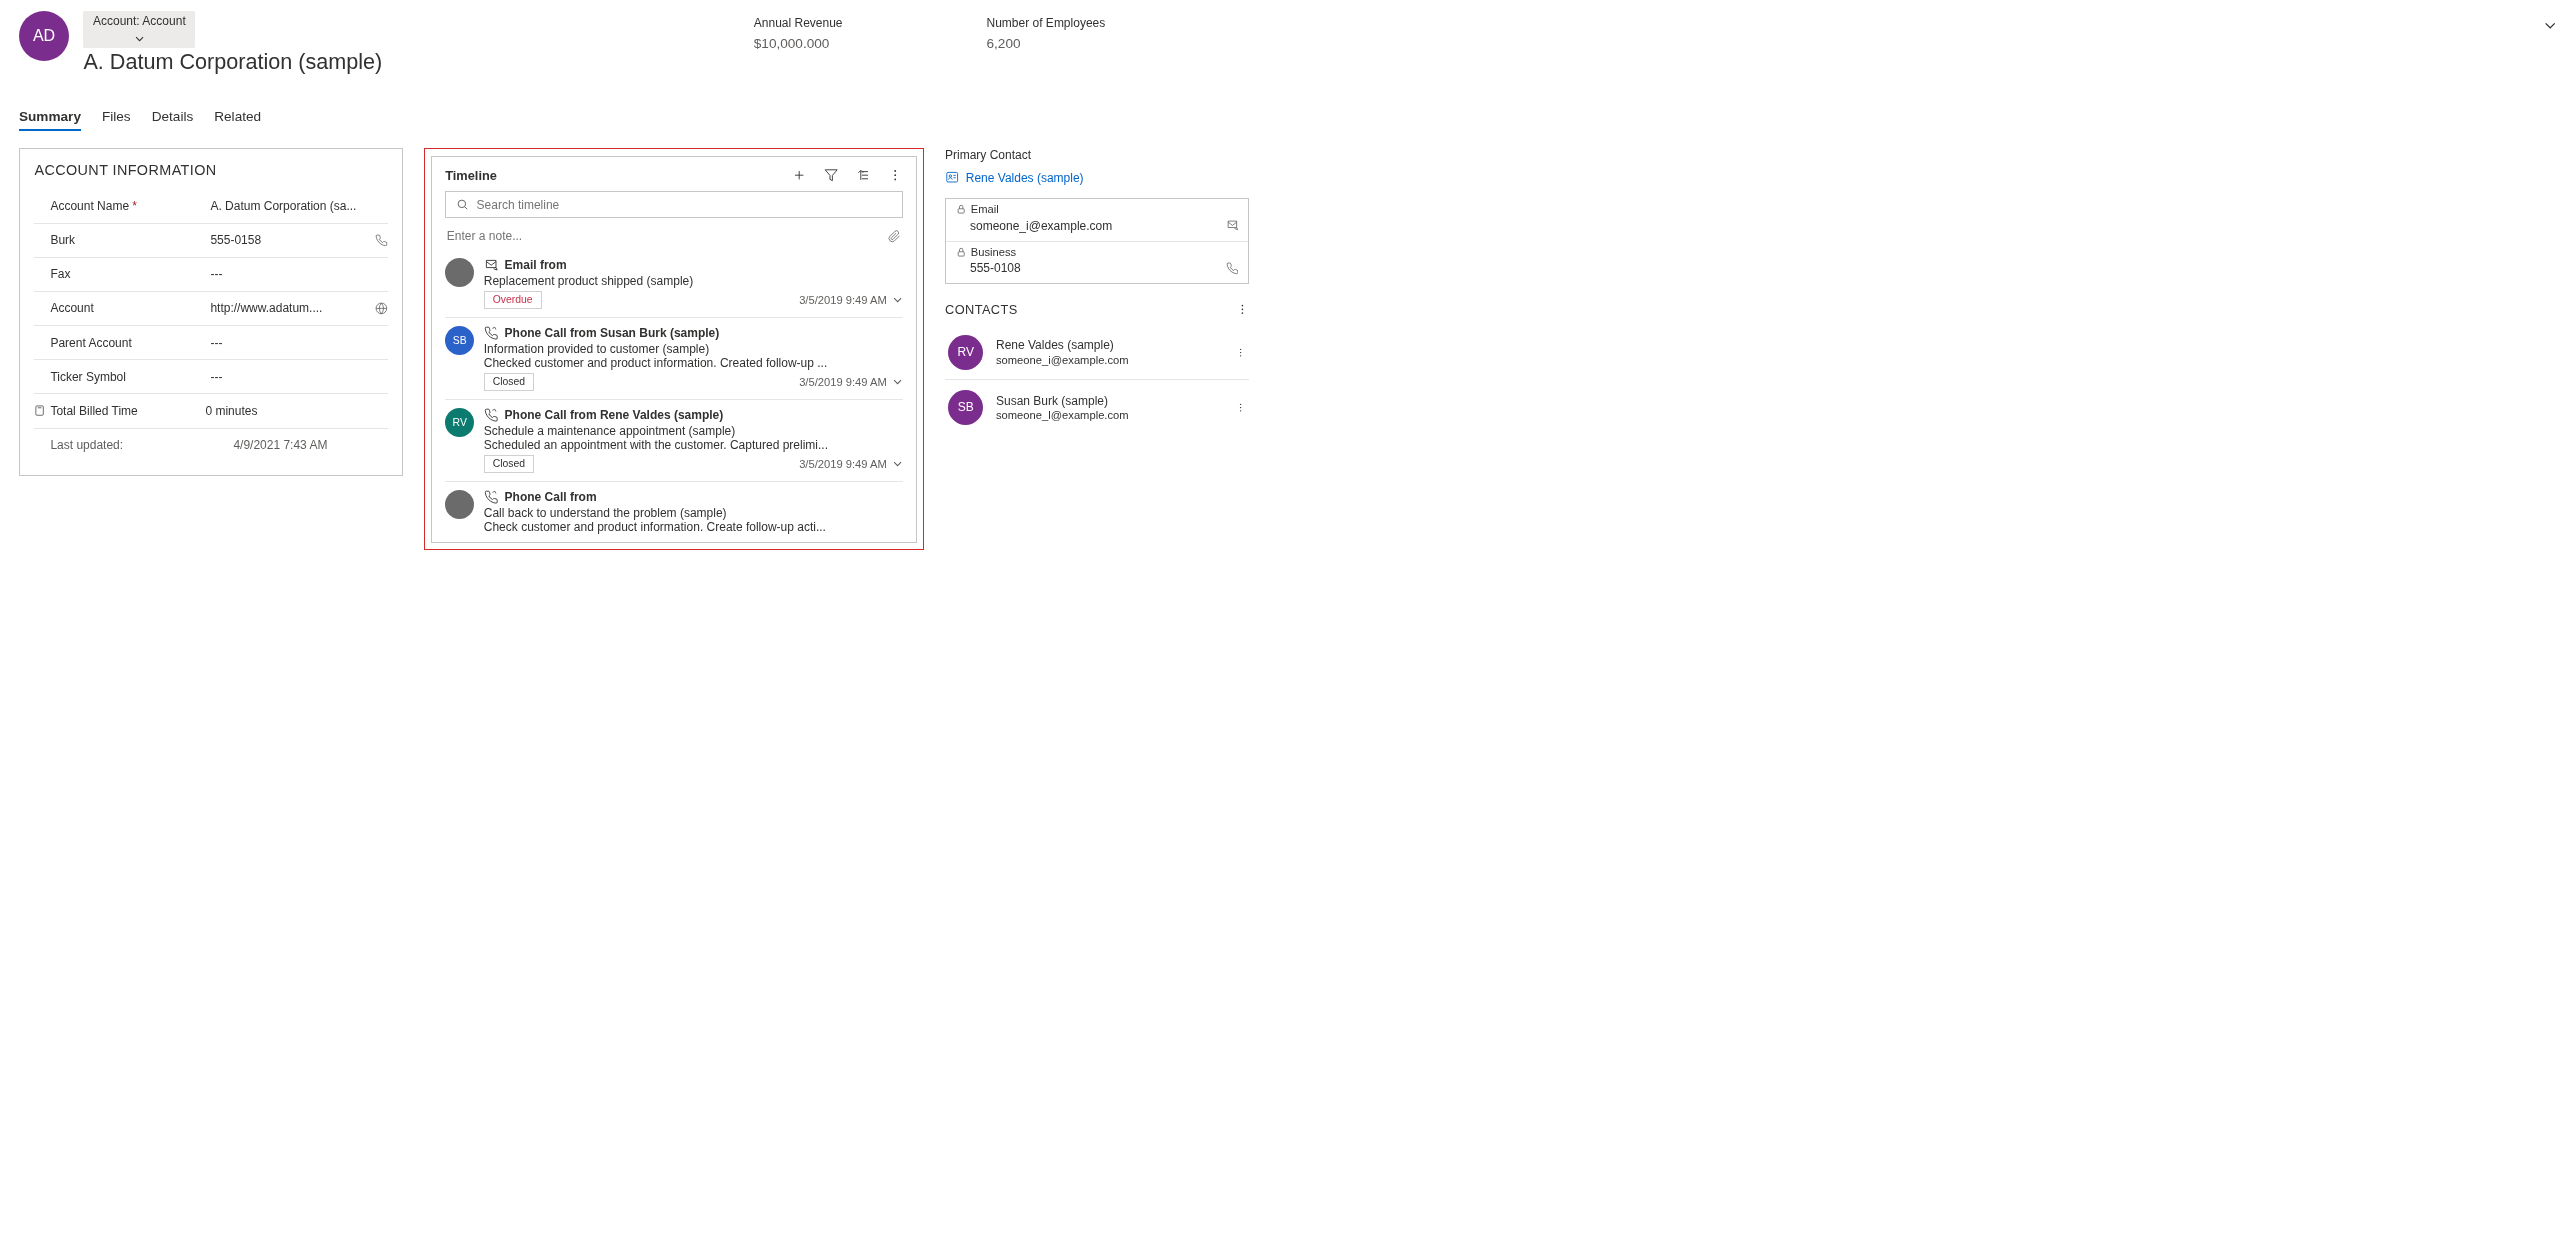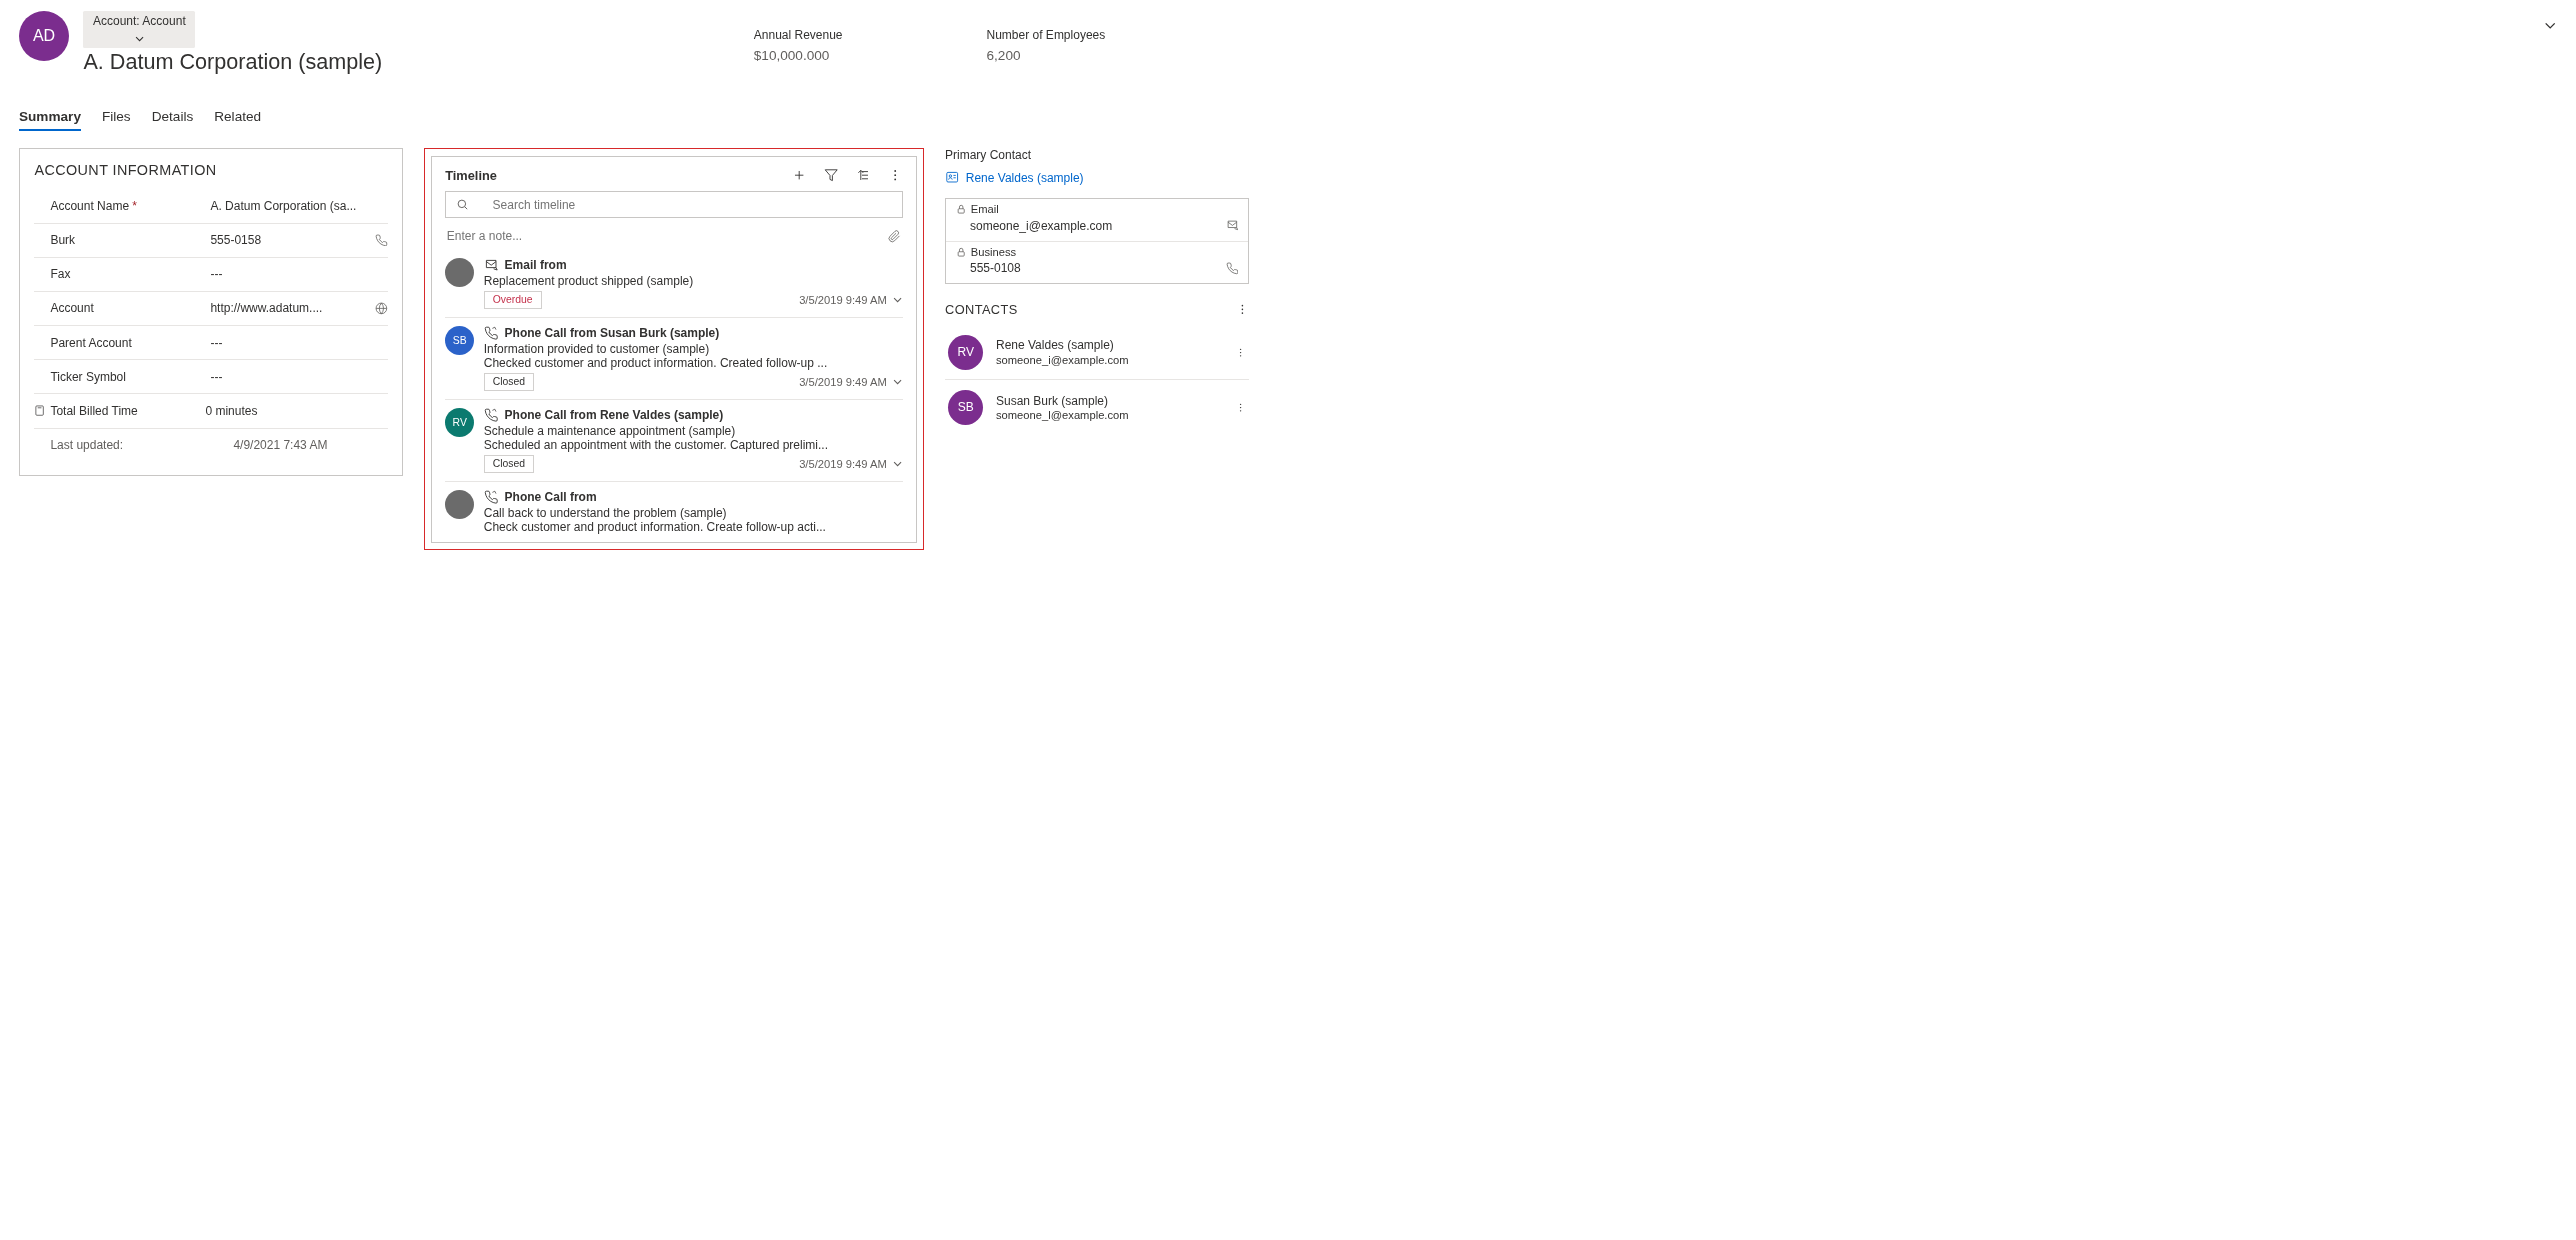--- a/index.html
+++ b/index.html
@@ -23,21 +23,21 @@
   .avatar-sm { width: 29px; height: 29px; font-size: 10.4px; }
   .avatar-md { width: 35px; height: 35px; font-size: 12px; }
   .header-left { flex: 0 0 auto; width: 656px; }
   .entity-pill {
     display: inline-flex; align-items: center; gap: 4.8px;
     background: #edebe9; padding: 3.2px 9.6px; border-radius: 1.6px;
     color: #323130; font-size: 12px; cursor: pointer; flex-direction: column;
   }
   .entity-title { font-size: 21.6px; font-weight: 500; margin-top: 1.6px; }
   .header-stats { display: flex; gap: 144px; margin-top: 4.8px; }
-  .stat-label { font-size: 12px; color: #323130; margin-top: 12px; }
+  .stat-label { font-size: 12px; color: #323130; }
   .stat-value { font-size: 13.6px; color: #605e5c; margin-top: 6.4px; }
   .header-expand { margin-left: auto; margin-top: 6.4px; }
   .tabs { display: flex; gap: 21px; margin-top: 29px; font-size: 13.6px; }
   .tab { padding: 4.8px 0; cursor: pointer; color: #323130; }
   .tab.active { font-weight: 600; border-bottom: 2.4px solid #0066cc; }
   .content-row { display: flex; gap: 21px; margin-top: 17.6px; align-items: flex-start; }
   .panel { border: 0.8px solid #c8c6c4; padding: 12.8px 14.4px; }
   .col-left { width: 384px; }
   .col-mid { width: 500px; border: 1.6px solid #d7292a; padding: 6.4px; }
   .col-right { width: 304px; }
@@ -49,21 +49,21 @@
   .info-row:last-child { border-bottom: none; }
   .info-label { width: 160px; color: #323130; font-size: 12px; }
   .info-req { color: #a4262c; margin-left: 3.2px; }
   .info-value { flex: 1; font-size: 12px; color: #323130; white-space: nowrap; overflow: hidden; text-overflow: ellipsis; }
   .info-icon { color: #605e5c; margin-left: 6.4px; }
   .timeline-inner { border: 0.8px solid #c8c6c4; padding: 11.2px 12.8px 0; }
   .tl-head { display: flex; align-items: center; margin-bottom: 8px; }
   .tl-title { font-size: 12.8px; font-weight: 600; color: #323130; }
   .tl-actions { margin-left: auto; display: flex; gap: 17.6px; color: #323130; }
   .tl-search {
-    display: flex; align-items: center; gap: 24px;
+    display: flex; align-items: center; gap: 8px;
     border: 0.8px solid #c8c6c4; padding: 5.6px 9.6px; margin-bottom: 4.8px;
   }
   .tl-search input { border: none; outline: none; flex: 1; font-size: 12px; }
   .tl-note { display: flex; align-items: center; padding: 6.4px 1.6px 6.4px; color: #605e5c; }
   .tl-note input { border:none; outline:none; flex:1; font-size:12px; color:#605e5c;}
   .tl-item { display: flex; gap: 9.6px; padding: 8px 0; border-top: 0.8px solid #e7e5e3; }
   .tl-item:first-of-type { border-top: none; }
   .tl-body { flex: 1; min-width: 0; }
   .tl-type { display: flex; align-items: center; gap: 6.4px; font-weight: 600; font-size: 12px; }
   .tl-subject { font-size: 12px; margin-top: 1.6px; color: #323130; white-space: nowrap; overflow: hidden; text-overflow: ellipsis; }

